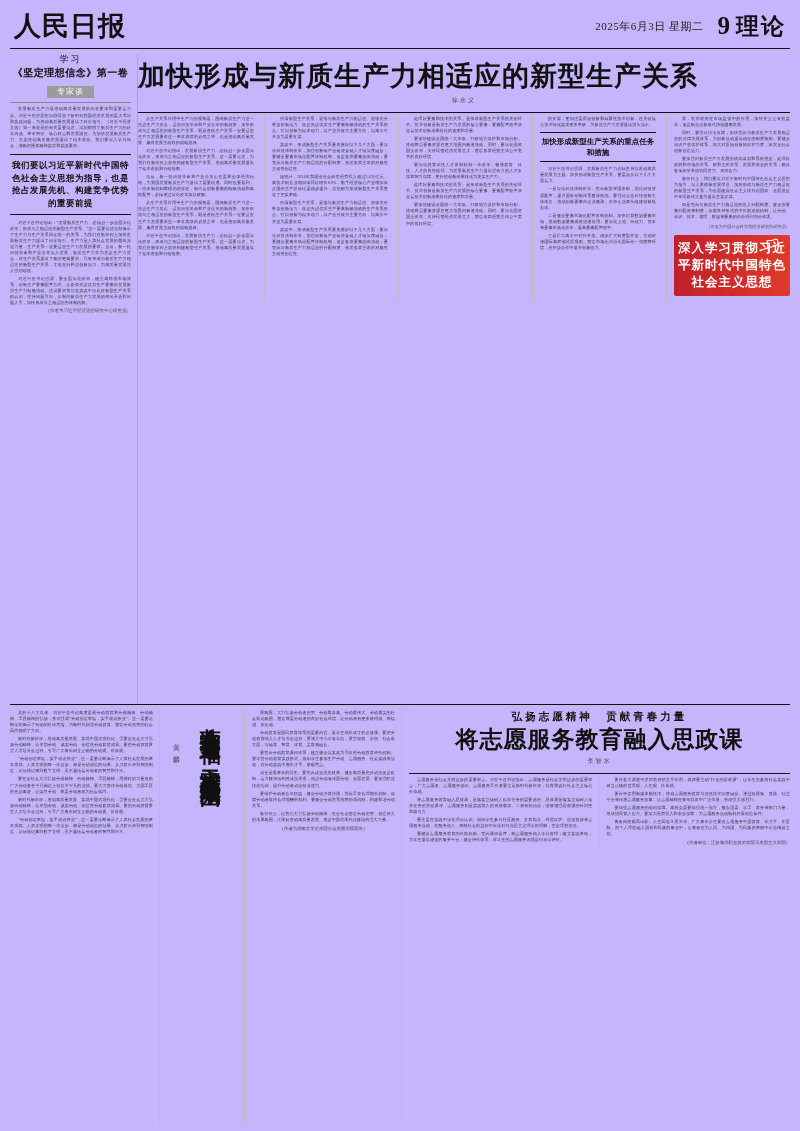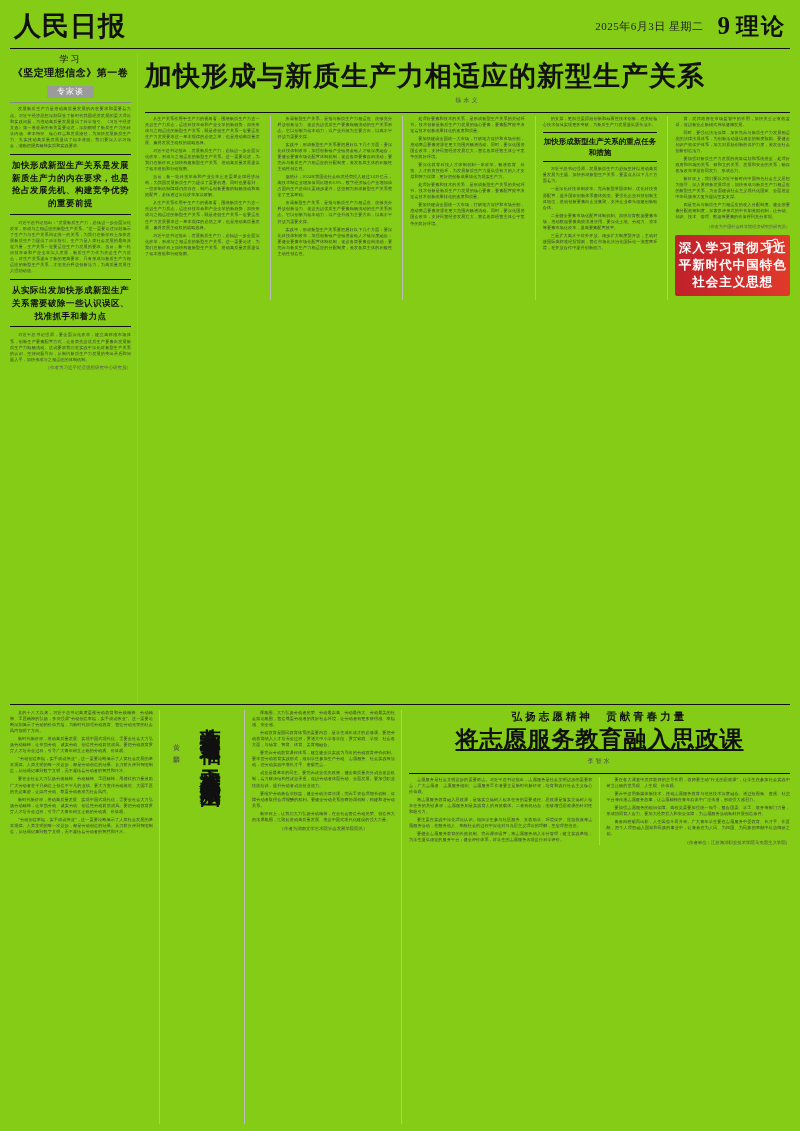--- a/index.html
+++ b/index.html
@@ -11,21 +11,21 @@
     width: 800px;
     height: 1131px;
     font-family: "Liberation Serif", "DejaVu Serif", serif;
     color: #1a1a1a;
     overflow: hidden;
   }
   .page {
     position: relative;
     width: 800px;
     height: 1131px;
-    background: #84cc16;
+    background: #c4b5fd;
     box-sizing: border-box;
     padding: 0 10px;
   }
 
   
   .masthead {
     display: flex;
     align-items: center;
     justify-content: space-between;
     height: 44px;
@@ -87,21 +87,20 @@
     margin: 3px 0;
   }
   .rule-thin {
     border-top: 0.5px solid #888;
     margin: 3px 0;
   }
 
   
   .top-zone {
     display: flex;
-    gap: 7px;
     padding-top: 5px;
     height: 655px;
     box-sizing: border-box;
   }
   .left-rail {
     width: 128px;
     flex: 0 0 128px;
     border-right: 0.6px solid #aaa;
     padding-right: 6px;
     box-sizing: border-box;
@@ -264,21 +263,20 @@
     color: #111;
     margin-bottom: 2px;
   }
   .bighead2 {
     text-align: center;
     font-size: 23px;
     font-weight: bold;
     letter-spacing: 1px;
     color: #111;
     line-height: 1.2;
-    text-decoration: underline;
   }
   .byline2 {
     text-align: center;
     font-size: 6px;
     color: #444;
     letter-spacing: 2px;
     padding: 3px 0 4px;
   }
   .footnote {
     text-align: right;
@@ -307,25 +305,24 @@
     <div class="left-rail">
       <div class="study-head">
         <div class="s1">学习</div>
         <div class="s2">《坚定理想信念》第一卷</div>
         <div class="s3">专家谈</div>
       </div>
       <div class="rule-thin"></div>
       <div class="col-text">
         <p>发展新质生产力是推动高质量发展的内在要求和重要着力点。习近平经济思想深刻回答了新时代我国经济发展的重大理论和实践问题，为推动高质量发展提供了科学指引。《习近平经济文选》第一卷收录的有关重要论述，深刻阐明了新质生产力的科学内涵、基本特征、核心标志和发展路径，为加快发展新质生产力、扎实推动高质量发展提供了根本遵循。我们要深入学习领会，准确把握其精神实质和实践要求。</p>
       </div>
-      <div class="boxed-title">加快形成新型生产关系是发展新质生产力的内在要求，也是抢占发展先机、构建竞争优势的重要前提</div>
+      <div class="boxed-title">我们要以习近平新时代中国特色社会主义思想为指导，也是抢占发展先机、构建竞争优势的重要前提</div>
       <div class="col-text">
         <p>习近平总书记指出：“发展新质生产力，必须进一步全面深化改革，形成与之相适应的新型生产关系。”这一重要论述深刻揭示了生产力与生产关系辩证统一的关系，为我们在新征程上加快发展新质生产力提供了科学指引。生产力是人类社会发展的最终决定力量，生产关系一定要适应生产力发展的要求。当前，新一轮科技革命和产业变革深入发展，新质生产力作为先进生产力质态，对生产关系提出了新的更高要求。只有形成与新质生产力相适应的新型生产关系，才能充分释放创新活力，为高质量发展注入强劲动能。</p>
       </div>
-      <div class="boxed-title">从实际出发加快形成新型生产关系需要破除一些认识误区、找准抓手和着力点</div>
       <div class="col-text">
         <p>习近平总书记强调，要全面深化改革，建立高标准市场体系，创新生产要素配置方式，让各类先进优质生产要素向发展新质生产力顺畅流动。这就要求我们在实践中深化对新型生产关系的认识，坚持问题导向，从制约新质生产力发展的突出矛盾和问题入手，加快形成与之相适应的体制机制。</p>
       </div>
       <div class="sig">（作者为习近平经济思想研究中心研究员）</div>
     </div>
 
     <div class="main-top">
       <div class="headline">加快形成与新质生产力相适应的新型生产关系</div>
       <div class="byline">徐永义</div>
       <div class="rule-h"></div>

